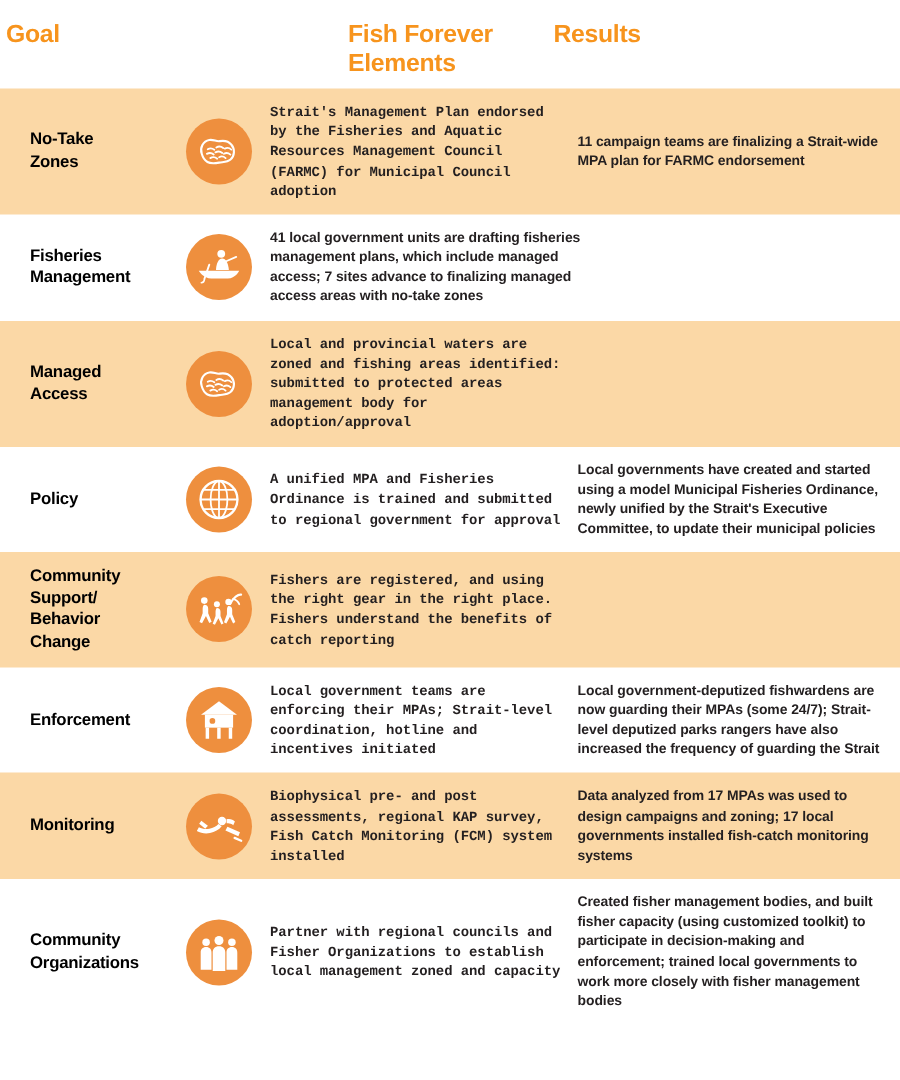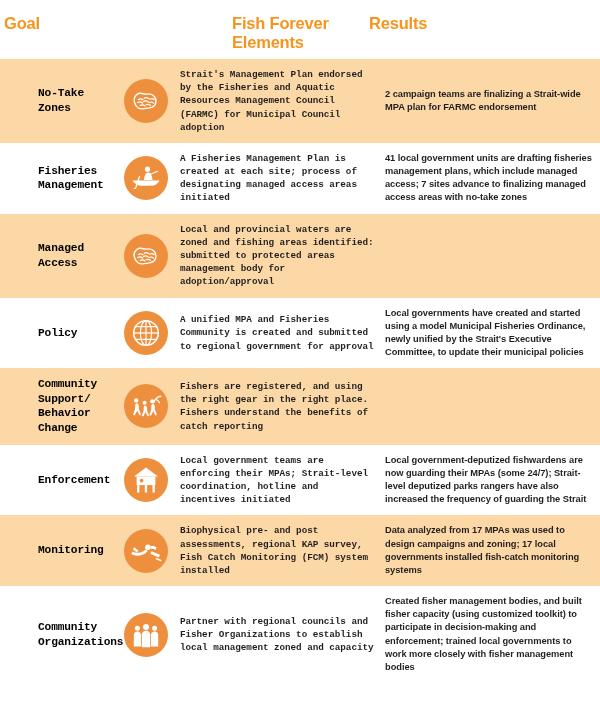--- a/index.html
+++ b/index.html
@@ -43,23 +43,22 @@
     display: flex;
     align-items: center;
     box-sizing: border-box;
     padding: 9px 0 9px 0;
   }
   .row.shaded { background: #FBD8A6; }
 
   .cell-element {
     width: 112px;
     box-sizing: border-box;
-    padding-left: 38px;
+    padding-left: 20px;
     align-self: center;
-    font-family: Liberation Mono, monospace;
   }
   .element-label {
     font-size: 11.2px;
     font-weight: bold;
     color: #000000;
     line-height: 1.30;
     letter-spacing: -0.15px;
     white-space: pre-line;
   }
 
@@ -132,42 +131,39 @@
         <path d="M18.3 12.5c1.6-0.9 3.2-0.4 4.3 0.6" fill="none" stroke="white" stroke-width="1.2" stroke-linecap="round"></path>
         <path d="M9.2 15.4c1.7-1 3.4-0.6 4.6 0.4" fill="none" stroke="white" stroke-width="1.2" stroke-linecap="round"></path>
         <path d="M15.1 14.8c1.6-0.9 3.2-0.4 4.3 0.6" fill="none" stroke="white" stroke-width="1.2" stroke-linecap="round"></path>
       </svg>
           </div>
         </div>
         <div class="cell-goal">
           <div class="body-text">Strait's Management Plan endorsed by the Fisheries and Aquatic Resources Management Council (FARMC) for Municipal Council adoption</div>
         </div>
         <div class="cell-results">
-          <div class="body-text">2 campaign teams are finalizing a Strait-wide MPA plan for FARMC endorsement</div>
+          <div class="body-text">11 campaign teams are finalizing a Strait-wide MPA plan for FARMC endorsement</div>
         </div>
       </div>
       <div class="row">
         <div class="cell-element">
           <div class="element-label">Fisheries
 Management</div>
         </div>
         <div class="cell-icon">
           <div class="icon-circle">
             <svg width="32" height="28" viewBox="0 0 32 28">
         <circle cx="17.5" cy="5.2" r="2.6" fill="white"></circle>
         <path d="M14 16c0.2-4.2 1.6-7.4 4-7.6 2.4-0.2 4 2.6 4.6 7.6z" fill="white"></path>
         <path d="M2.5 16.5h27c0 0-2.6 5.2-7.6 5.2H10.8c-5.2 0-8.3-5.2-8.3-5.2z" fill="white"></path>
         <path d="M9.5 12.5l-3.2 9.3" stroke="white" stroke-width="1.3" fill="none" stroke-linecap="round"></path>
         <path d="M6.3 22.2c-0.1 1.4-1 2.3-2.1 2.3" stroke="white" stroke-width="1.1" fill="none" stroke-linecap="round"></path>
         <path d="M20 10.5l7.5-3.2" stroke="white" stroke-width="1.2" fill="none" stroke-linecap="round"></path>
       </svg>
           </div>
-        </div>
-        <div class="cell-goal">
-          <div class="body-text">A Fisheries Management Plan is created at each site; process of designating managed access areas initiated</div>
         </div>
         <div class="cell-results">
           <div class="body-text">41 local government units are drafting fisheries management plans, which include managed access; 7 sites advance to finalizing managed access areas with no-take zones</div>
         </div>
       </div>
       <div class="row shaded">
         <div class="cell-element">
           <div class="element-label">Managed
 Access</div>
         </div>
@@ -200,21 +196,21 @@
         <circle cx="14" cy="14" r="12.3" fill="none" stroke="white" stroke-width="1.6"></circle>
         <ellipse cx="14" cy="14" rx="5.6" ry="12.3" fill="none" stroke="white" stroke-width="1.2"></ellipse>
         <line x1="1.7" y1="14" x2="26.3" y2="14" stroke="white" stroke-width="1.2"></line>
         <path d="M3.4 7.6h21.2" stroke="white" stroke-width="1.2" fill="none"></path>
         <path d="M3.4 20.4h21.2" stroke="white" stroke-width="1.2" fill="none"></path>
         <line x1="14" y1="1.7" x2="14" y2="26.3" stroke="white" stroke-width="1.2"></line>
       </svg>
           </div>
         </div>
         <div class="cell-goal">
-          <div class="body-text">A unified MPA and Fisheries Community is created and submitted to regional government for approval</div>
+          <div class="body-text">A unified MPA and Fisheries Ordinance is trained and submitted to regional government for approval</div>
         </div>
         <div class="cell-results">
           <div class="body-text">Local governments have created and started using a model Municipal Fisheries Ordinance, newly unified by the Strait's Executive Committee, to update their  municipal policies</div>
         </div>
       </div>
       <div class="row shaded">
         <div class="cell-element">
           <div class="element-label">Community
 Support/
 Behavior

